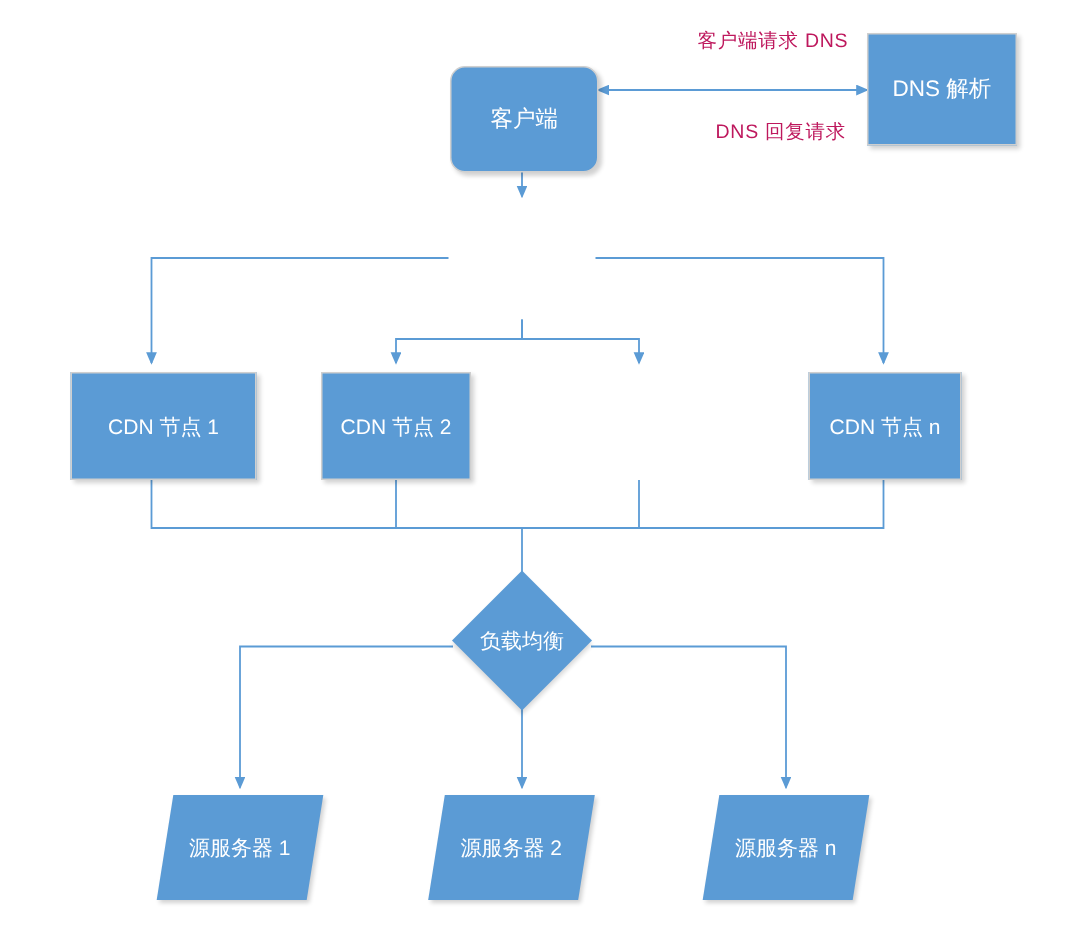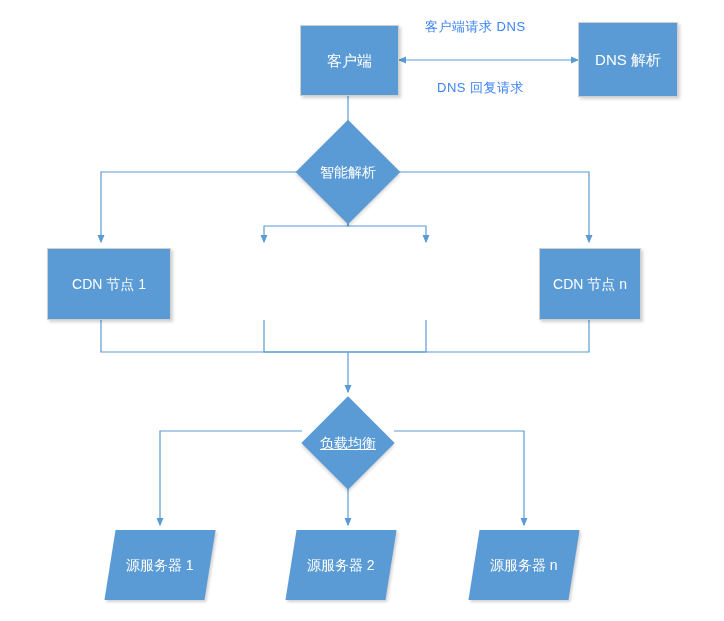--- a/index.html
+++ b/index.html
@@ -7,31 +7,31 @@
        font-family:"Liberation Sans","DejaVu Sans",sans-serif;}
   #canvas{position:absolute;left:0;top:0;width:724px;height:621px;}
   svg.edges{position:absolute;left:0;top:0;width:724px;height:621px;}
   .node{position:absolute;box-sizing:border-box;display:flex;
         align-items:center;justify-content:center;color:#ffffff;
         text-align:center;line-height:1.2;}
   .node .lbl{position:relative;z-index:2;white-space:nowrap;}
   
   .rect{background:#5B9BD5;border:1px solid #cfcfcf;
         box-shadow:2px 2px 3px rgba(0,0,0,0.18);}
-  .rounded{border-radius:0;}
+  .rounded{border-radius:10px;margin-top:19px;}
   .diamond{background:transparent;border:none;box-shadow:none;}
   .diamond .dshape{position:absolute;left:0;top:0;width:100%;height:100%;
         background:#5B9BD5;transform:rotate(45deg);
         box-shadow:2px 2px 3px rgba(0,0,0,0.15);}
   .para{background:#5B9BD5;border:none;
         box-shadow:2px 2px 3px rgba(0,0,0,0.18);
         transform:skewX(-9deg);}
   .para .lbl{transform:skewX(9deg);}
-  .edge-label{position:absolute;color:#3b82f6;white-space:nowrap;
-        font-size:13px;letter-spacing:.5px;}
+  .edge-label{position:absolute;color:#be185d;white-space:nowrap;
+        font-size:13px;letter-spacing:.5px;margin-left:40px;}
 </style>
 </head>
 <body>
 
 <div id="canvas">
 
   <svg class="edges" viewBox="0 0 724 621">
     <defs>
       <marker id="arrow" markerWidth="7" markerHeight="7" refX="6" refY="3" orient="auto" markerUnits="strokeWidth">
         <path d="M0,0 L7,3 L0,6 z" fill="#5B9BD5"></path>
@@ -75,36 +75,35 @@
     <span class="lbl">DNS  解析</span>
   </div>
 
   <div class="edge-label" style="left:425px;top:18px;">
     <span>客户端请求  DNS</span>
   </div>
   <div class="edge-label" style="left:437px;top:79px;">
     <span>DNS  回复请求</span>
   </div>
 
-  <div class="node diamond" style="left:311px;top:135px;width:74px;height:74px;font-size:14px;">
-    <span class="dshape"></span>
-    <span class="lbl">智能解析</span>
-  </div>
 
   <div class="node rect" style="left:47px;top:248px;width:124px;height:72px;font-size:14px;">
     <span class="lbl">CDN  节点  1</span>
   </div>
 
+  <div class="node rect" style="left:214px;top:248px;width:100px;height:72px;font-size:14px;">
+    <span class="lbl">CDN  节点  2</span>
+  </div>
 
 
   <div class="node rect" style="left:539px;top:248px;width:102px;height:72px;font-size:14px;">
     <span class="lbl">CDN  节点  n</span>
   </div>
 
-  <div class="node diamond" style="left:315px;top:410px;width:66px;height:66px;font-size:14px;text-decoration:underline;">
+  <div class="node diamond" style="left:315px;top:394px;width:66px;height:66px;font-size:14px;">
     <span class="dshape"></span>
     <span class="lbl">负载均衡</span>
   </div>
 
   <div class="node para" style="left:110px;top:530px;width:100px;height:70px;font-size:14px;">
     <span class="lbl">源服务器  1</span>
   </div>
 
   <div class="node para" style="left:291px;top:530px;width:100px;height:70px;font-size:14px;">
     <span class="lbl">源服务器  2</span>

